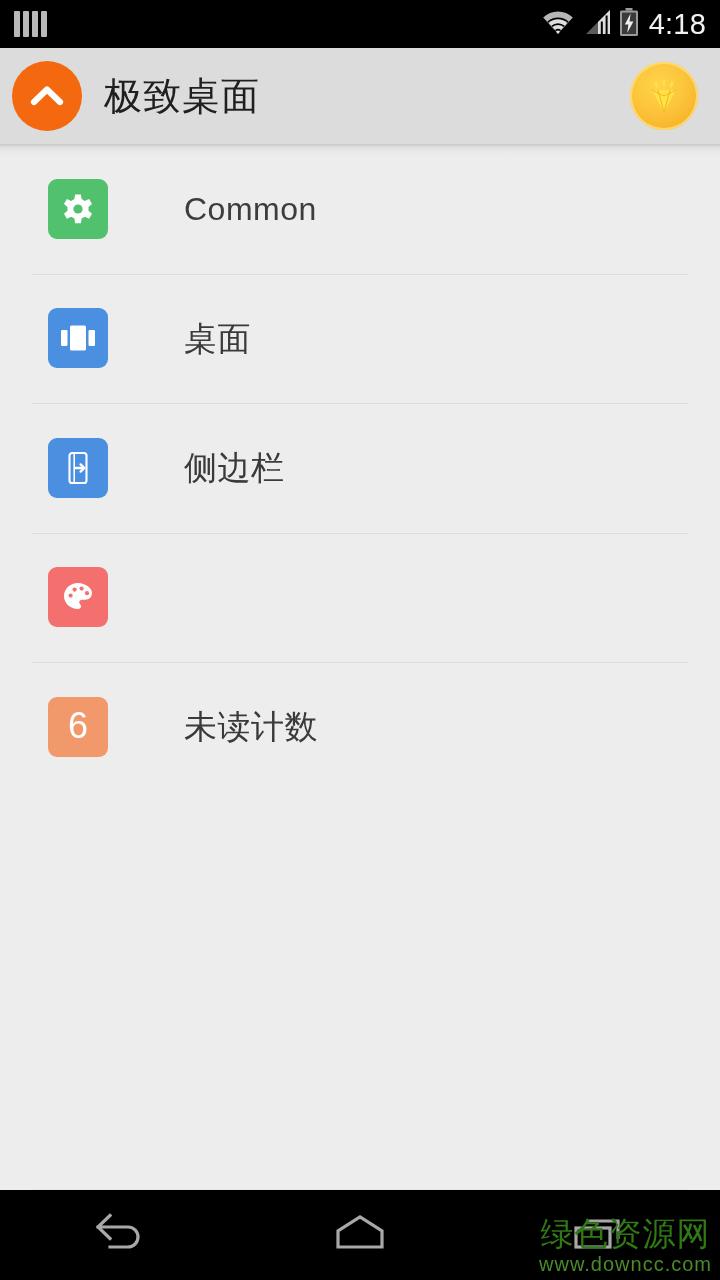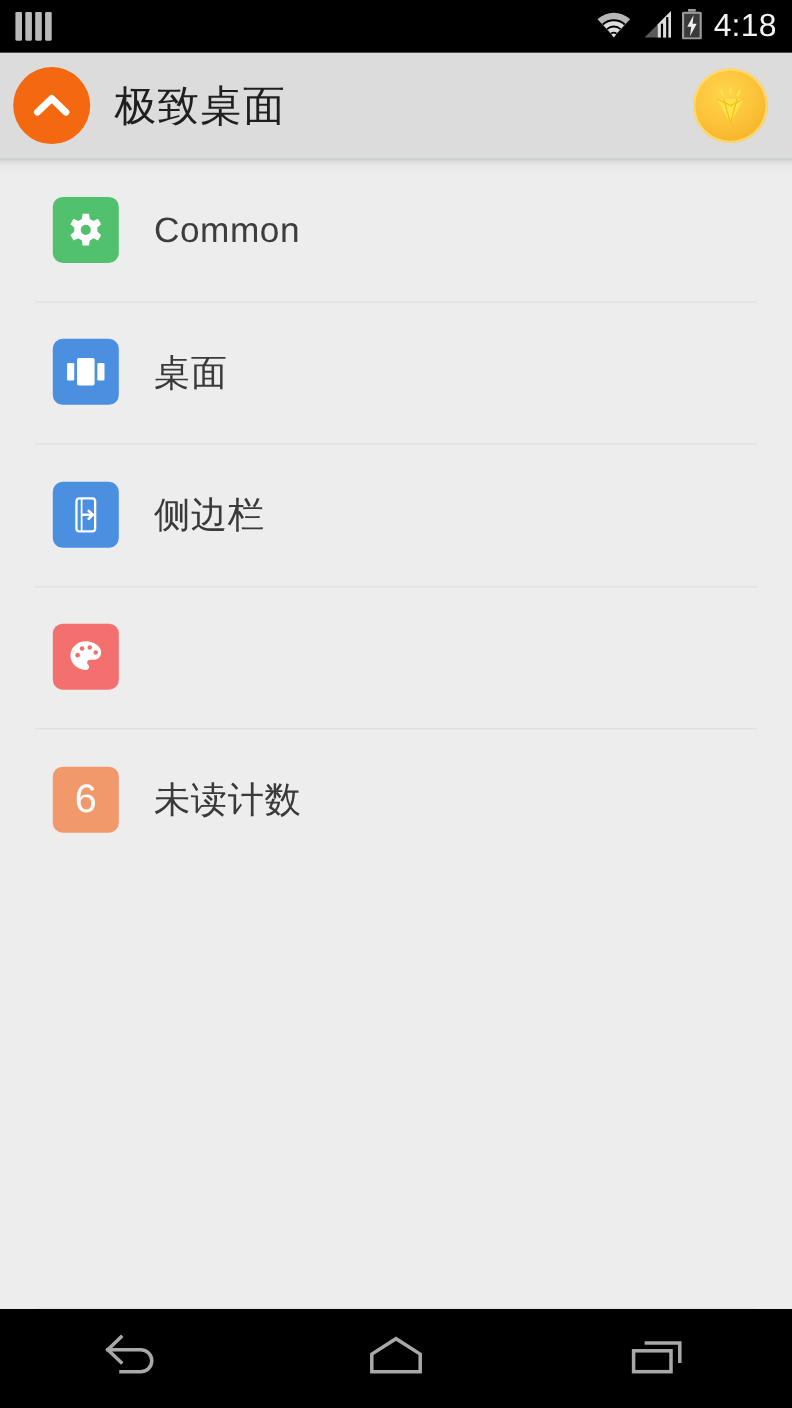--- a/index.html
+++ b/index.html
@@ -11,21 +11,21 @@
     width: 720px;
     height: 1280px;
     overflow: hidden;
     font-family: "Liberation Sans", "DejaVu Sans", sans-serif;
     -webkit-font-smoothing: antialiased;
   }
   .screen {
     position: relative;
     width: 720px;
     height: 1280px;
-    background: #86efac;
+    background: #fef9c3;
     overflow: hidden;
   }
 
   
   .statusbar {
     position: absolute;
     top: 0; left: 0;
     width: 720px;
     height: 48px;
     background: #000000;
@@ -154,21 +154,21 @@
   .row-icon {
     width: 60px;
     height: 60px;
     border-radius: 9px;
     display: flex;
     align-items: center;
     justify-content: center;
     flex: 0 0 auto;
   }
   .row-label {
-    margin-left: 32px;
+    margin-left: 76px;
     font-size: 33px;
     color: #3a3a3a;
     line-height: 1;
     letter-spacing: 0.5px;
     font-family: "DejaVu Sans", sans-serif;
     white-space: nowrap;
   }
   .row-label.latin {
     font-family: "Liberation Sans", sans-serif;
     font-size: 32px;
@@ -387,14 +387,18 @@
     <div class="nav-btn">
       <span>
         <svg width="64" height="48" viewBox="0 0 64 48">
           <path d="M18 12 H50 V30" fill="none" stroke="#a8a8a8" stroke-width="3.2" stroke-linejoin="miter"></path>
           <rect x="8" y="19" width="34" height="19" fill="none" stroke="#a8a8a8" stroke-width="3.2"></rect>
         </svg>
       </span>
     </div>
   </div>
 
+  <div class="watermark">
+    <span class="wm-cn">绿色资源网</span>
+    <span class="wm-url">www.downcc.com</span>
+  </div>
 
 </div>
 
 </body></html>

